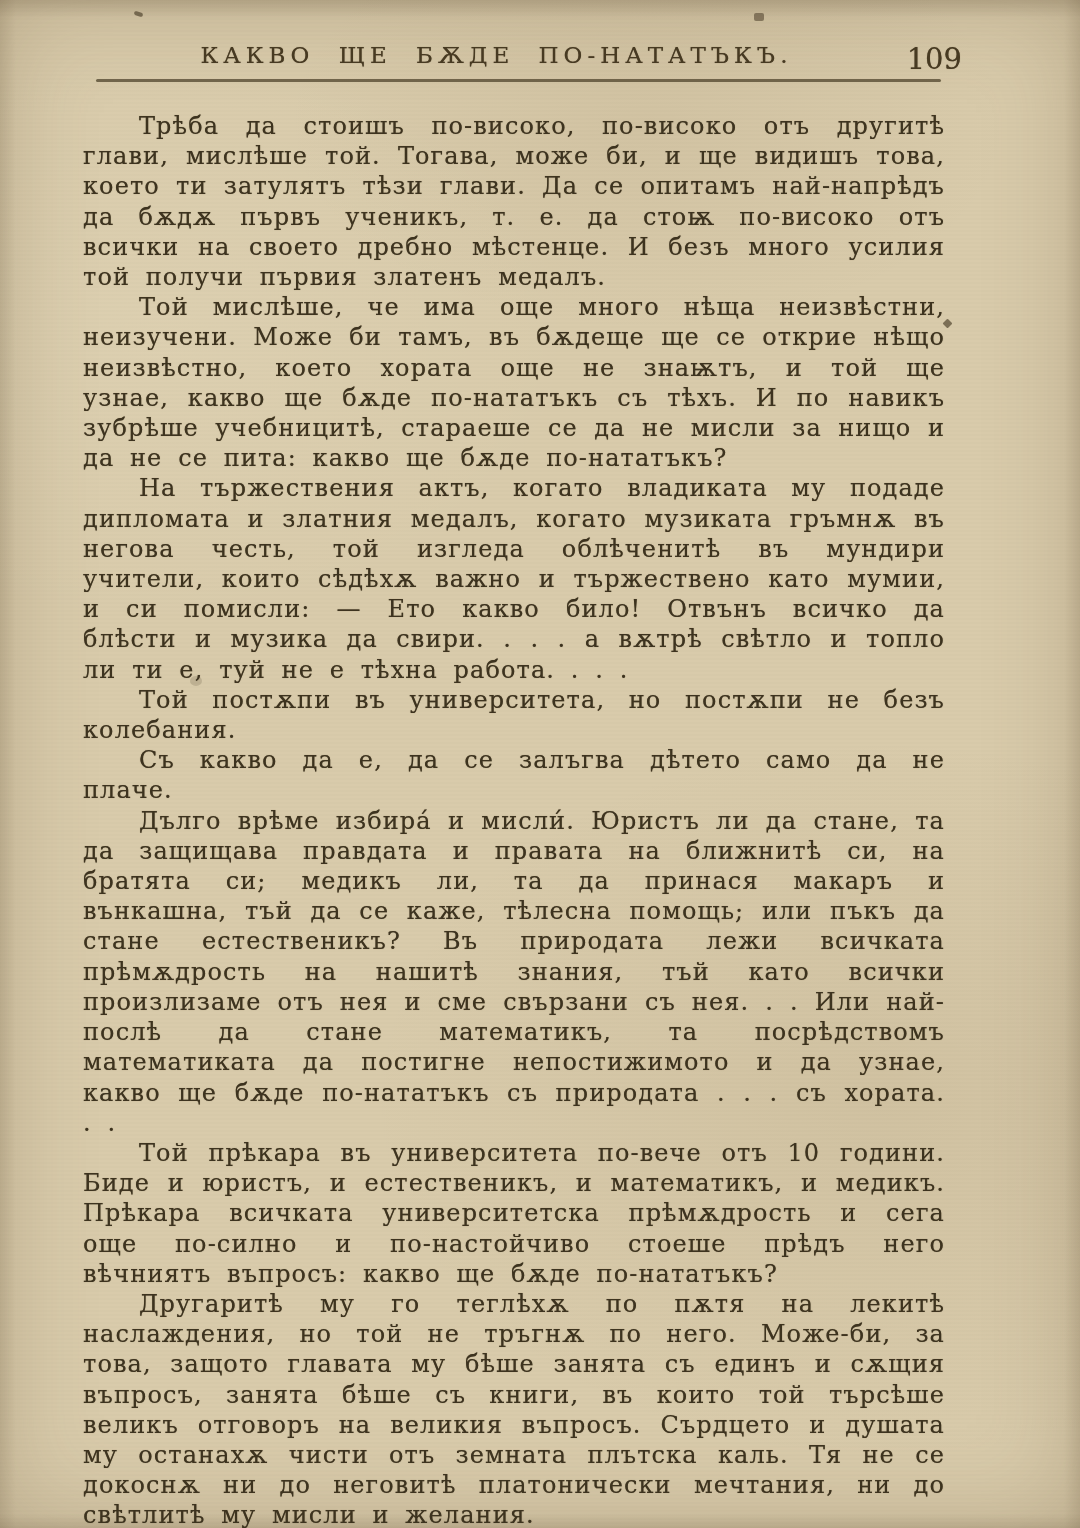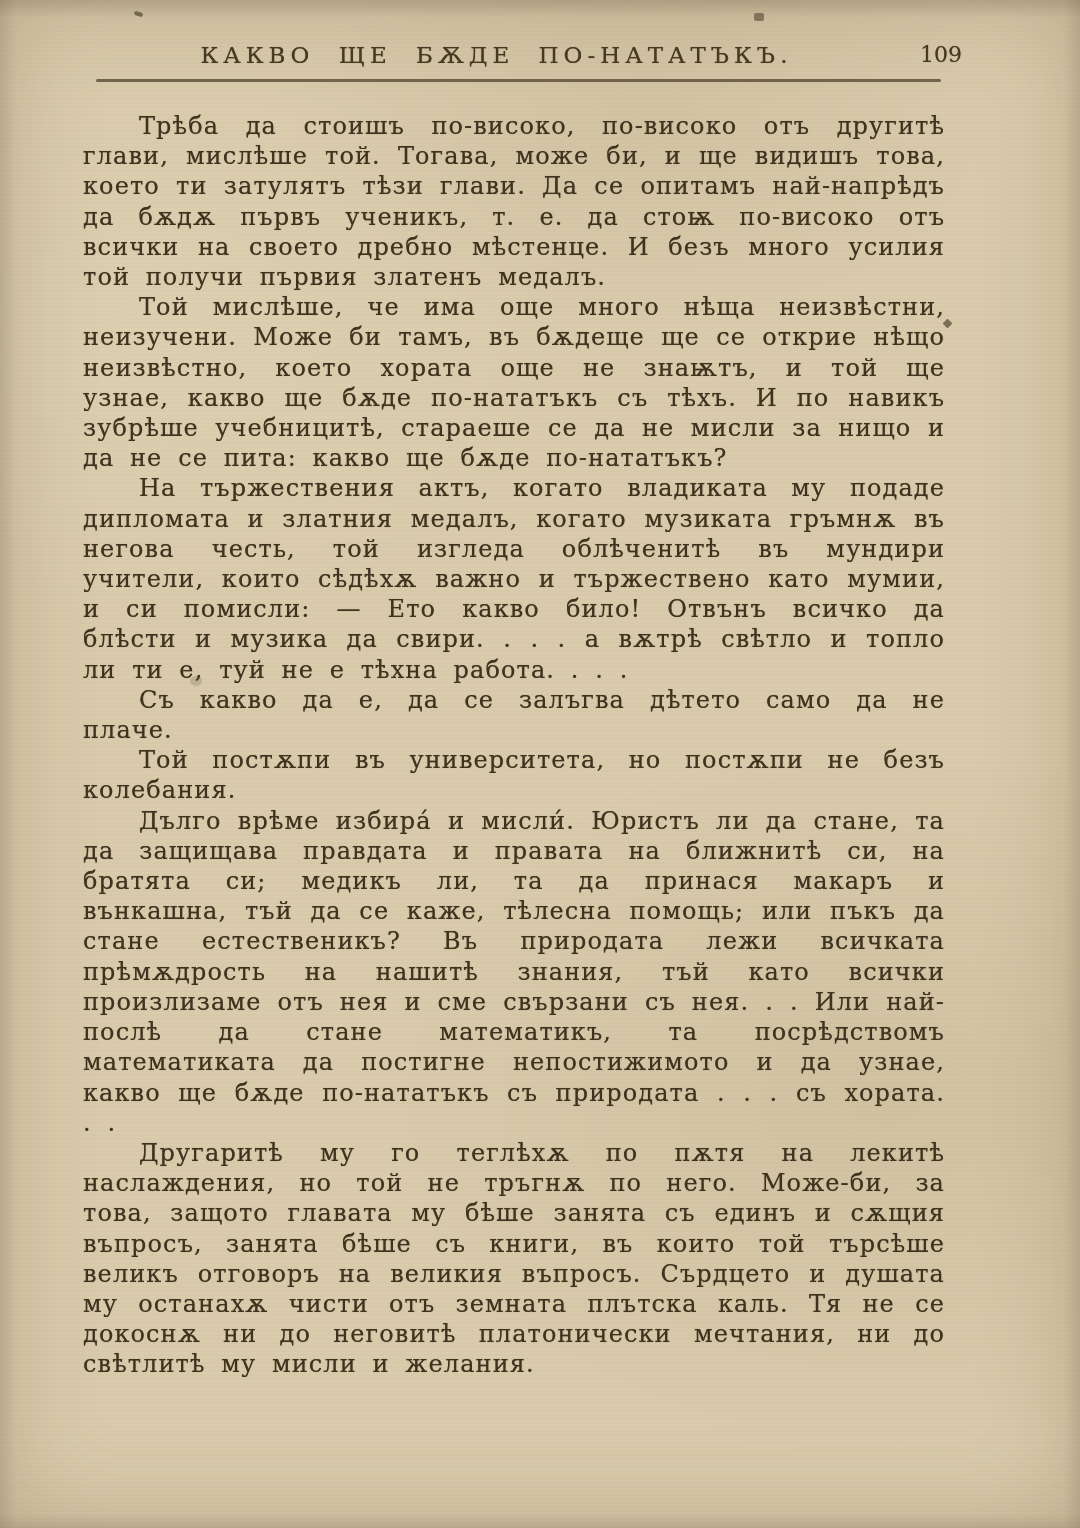--- a/index.html
+++ b/index.html
@@ -43,21 +43,21 @@
     letter-spacing: 5px;
     word-spacing: 12px;
     color: #473a22;
     white-space: nowrap;
     text-shadow: 0 0 0.7px rgba(60,45,25,.65);
   }
   .page-number {
     position: absolute;
     right: -12px;
     top: 0;
-    font-size: 22px;
+    font-size: 29px;
     color: #473a22;
     text-shadow: 0 0 0.7px rgba(60,45,25,.65);
   }
   .head-rule {
     position: absolute;
     top: 79px;
     left: 96px;
     width: 845px;
     height: 3px;
     background: #4a3e27;
@@ -99,23 +99,24 @@
     <div class="head-title">КАКВО ЩЕ БѪДЕ ПО-НАТАТЪКЪ.</div>
     <div class="page-number">109</div>
   </div>
 
   <div class="head-rule"></div>
 
   <div class="body-text">
     <p>Трѣба да стоишъ по-високо, по-високо отъ другитѣ глави, мислѣше той. Тогава, може би, и ще видишъ това, което ти затулятъ тѣзи глави. Да се опитамъ най-напрѣдъ да бѫдѫ първъ ученикъ, т. е. да стоѭ по-високо отъ всички на своето дребно мѣстенце. И безъ много усилия той получи първия златенъ медалъ.</p>
     <p>Той мислѣше, че има още много нѣща неизвѣстни, неизучени. Може би тамъ, въ бѫдеще ще се открие нѣщо неизвѣстно, което хората още не знаѭтъ, и той ще узнае, какво ще бѫде по-нататъкъ съ тѣхъ. И по навикъ зубрѣше учебницитѣ, стараеше се да не мисли за нищо и да не се пита: какво ще бѫде по-нататъкъ?</p>
     <p>На тържествения актъ, когато владиката му подаде дипломата и златния медалъ, когато музиката гръмнѫ въ негова честь, той изгледа облѣченитѣ въ мундири учители, които сѣдѣхѫ важно и тържествено като мумии, и си помисли: — Ето какво било! Отвънъ всичко да блѣсти и музика да свири. . . . а вѫтрѣ свѣтло и топло ли ти е, туй не е тѣхна работа. . . .</p>
+    <p>Той постѫпи въ университета, но постѫпи не безъ колебания.</p>
     <p>Съ какво да е, да се залъгва дѣтето само да не плаче.</p>
-    <p>Той постѫпи въ университета, но постѫпи не безъ колебания.</p>
     <p>Дълго врѣме избира́ и мисли́. Юристъ ли да стане, та да защищава правдата и правата на ближнитѣ си, на братята си; медикъ ли, та да принася макаръ и вънкашна, тъй да се каже, тѣлесна помощь; или пъкъ да стане естественикъ? Въ природата лежи всичката прѣмѫдрость на нашитѣ знания, тъй като всички произлизаме отъ нея и сме свързани съ нея. . . Или най-послѣ да стане математикъ, та посрѣдствомъ математиката да постигне непостижимото и да узнае, какво ще бѫде по-нататъкъ съ природата . . . съ хората. . .</p>
+    <p>Той прѣкара въ университета по-вече отъ 10 години. Биде и юристъ, и естественикъ, и математикъ, и медикъ. Прѣкара всичката университетска прѣмѫдрость и сега още по-силно и по-настойчиво стоеше прѣдъ него вѣчниятъ въпросъ: какво ще бѫде по-нататъкъ?</p>
     <p>Другаритѣ му го теглѣхѫ по пѫтя на лекитѣ наслаждения, но той не тръгнѫ по него. Може-би, за това, защото главата му бѣше занята съ единъ и сѫщия въпросъ, занята бѣше съ книги, въ които той търсѣше великъ отговоръ на великия въпросъ. Сърдцето и душата му останахѫ чисти отъ земната плътска каль. Тя не се докоснѫ ни до неговитѣ платонически мечтания, ни до свѣтлитѣ му мисли и желания.</p>
 
   </div>
 
   <div class="speck speck-1"></div>
   <div class="speck speck-2"></div>
   <div class="speck speck-3"></div>
   <div class="speck speck-4"></div>
 
 </div>

